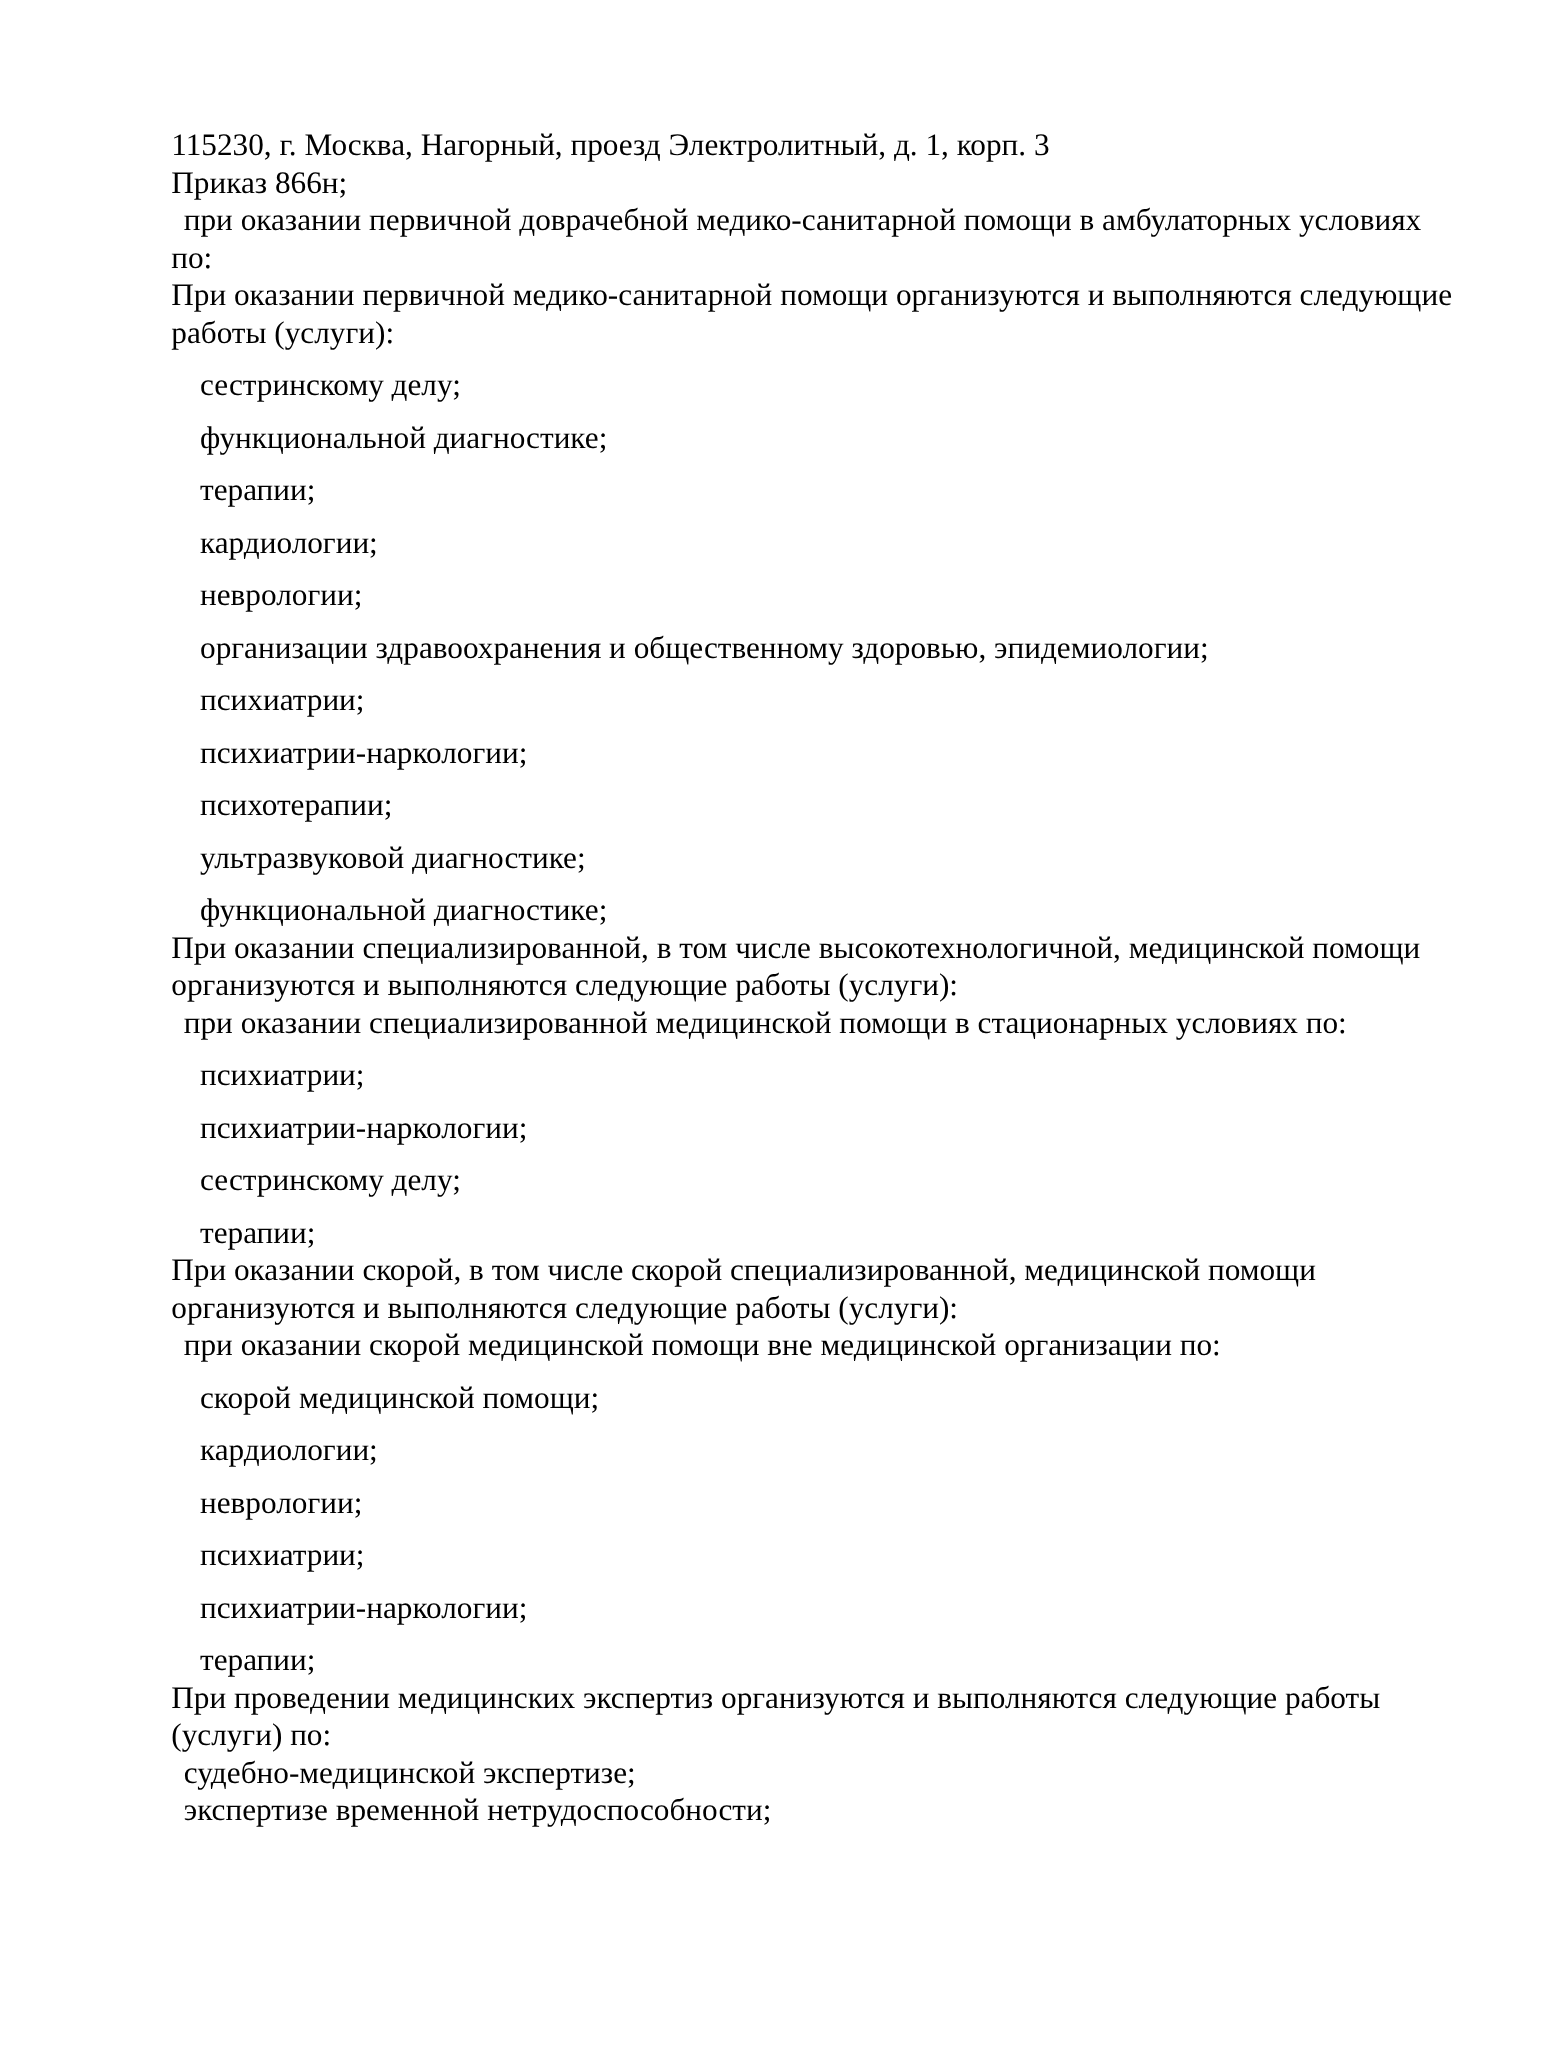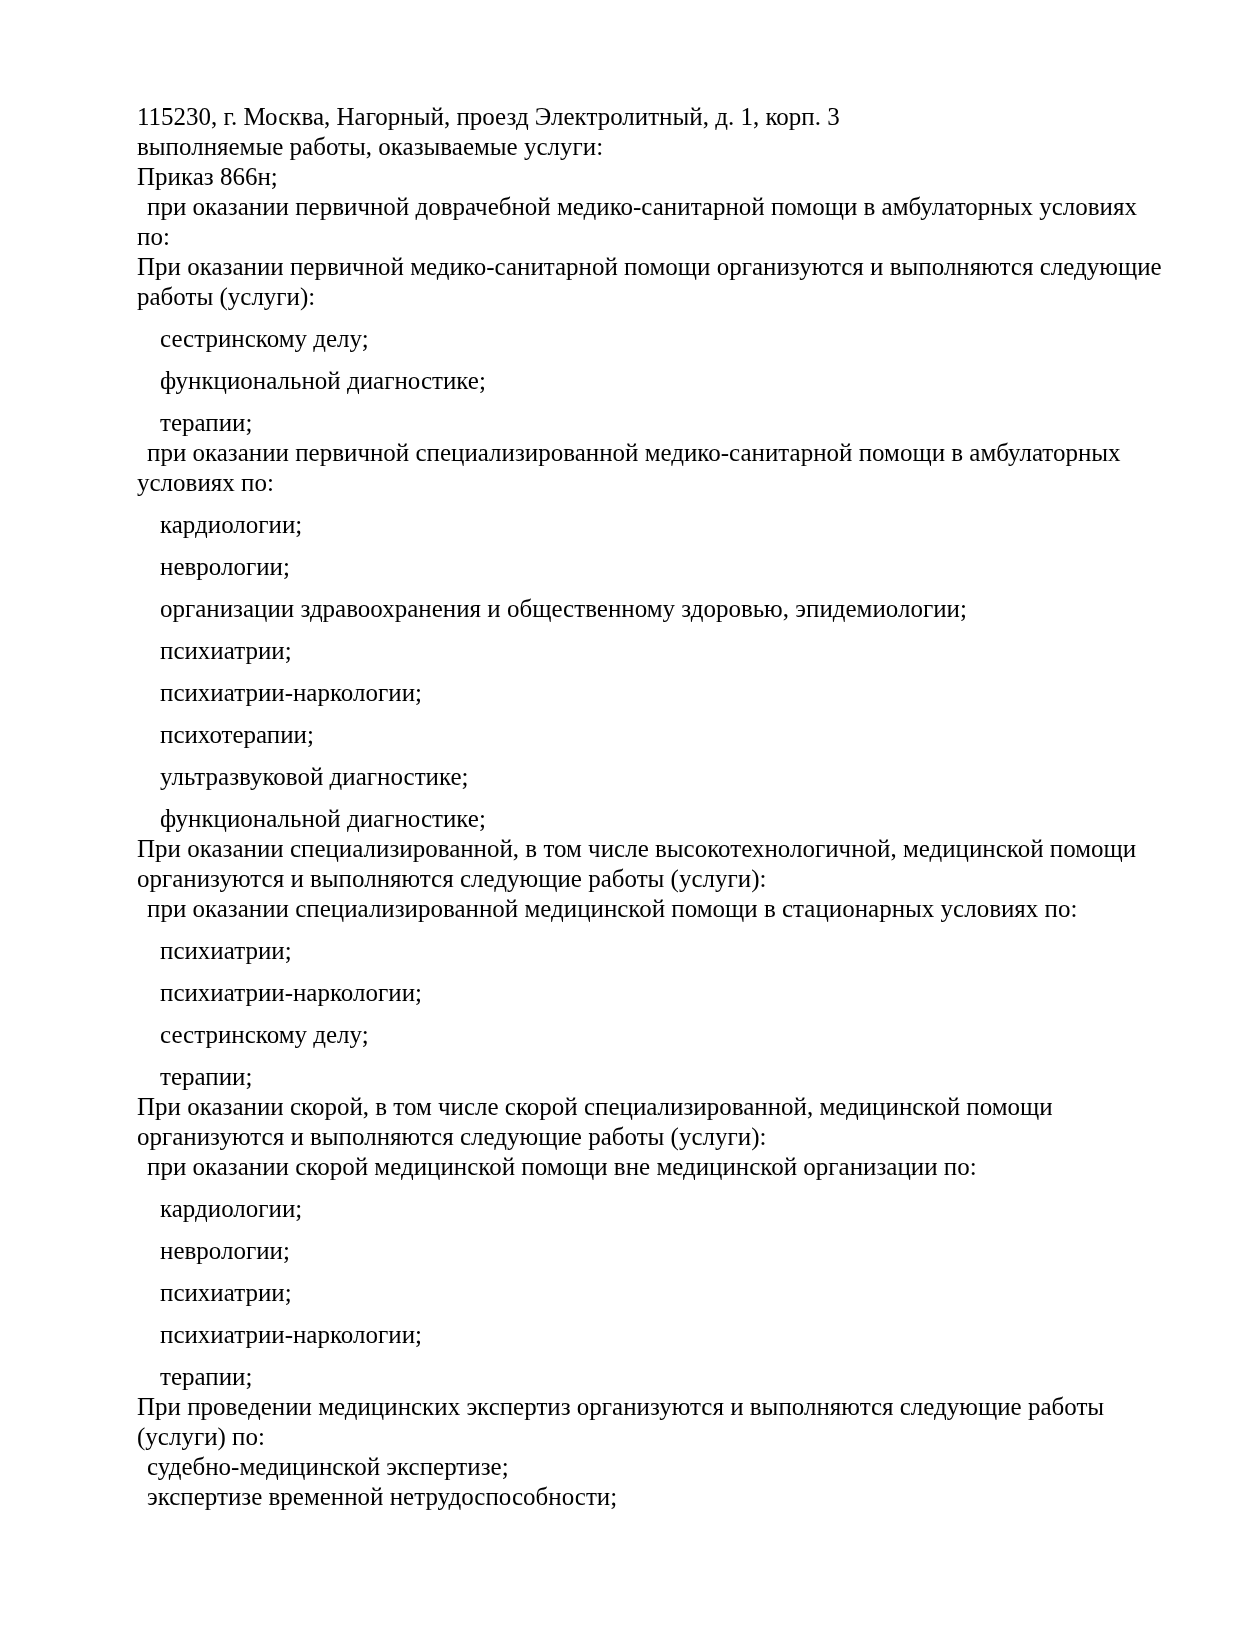--- a/index.html
+++ b/index.html
@@ -32,44 +32,43 @@
   }
   .doc-text p.indent-1 { text-indent: 10px; }
   .doc-text p.indent-2 { text-indent: 23px; margin-top: 12px; }
 </style>
 </head>
 <body>
 
 <div class="page">
   <div class="doc-text">
       <p class="line indent-0">115230, г. Москва, Нагорный, проезд Электролитный, д. 1, корп. 3</p>
-      <p class="line indent-0">выполняемые работы, оказываемые услуги:</p>
       <p class="line indent-0">Приказ 866н;</p>
       <p class="line indent-1">при оказании первичной доврачебной медико-санитарной помощи в амбулаторных условиях по:</p>
       <p class="line indent-0">При оказании первичной медико-санитарной помощи организуются и выполняются следующие работы (услуги):</p>
       <p class="line indent-2">сестринскому делу;</p>
       <p class="line indent-2">функциональной диагностике;</p>
       <p class="line indent-2">терапии;</p>
-      <p class="line indent-1">при оказании первичной специализированной медико-санитарной помощи в амбулаторных условиях по:</p>
       <p class="line indent-2">кардиологии;</p>
       <p class="line indent-2">неврологии;</p>
       <p class="line indent-2">организации здравоохранения и общественному здоровью, эпидемиологии;</p>
       <p class="line indent-2">психиатрии;</p>
       <p class="line indent-2">психиатрии-наркологии;</p>
       <p class="line indent-2">психотерапии;</p>
       <p class="line indent-2">ультразвуковой диагностике;</p>
       <p class="line indent-2">функциональной диагностике;</p>
       <p class="line indent-0">При оказании специализированной, в том числе высокотехнологичной, медицинской помощи организуются и выполняются следующие работы (услуги):</p>
       <p class="line indent-1">при оказании специализированной медицинской помощи в стационарных условиях по:</p>
       <p class="line indent-2">психиатрии;</p>
       <p class="line indent-2">психиатрии-наркологии;</p>
       <p class="line indent-2">сестринскому делу;</p>
       <p class="line indent-2">терапии;</p>
       <p class="line indent-0">При оказании скорой, в том числе скорой специализированной, медицинской помощи организуются и выполняются следующие работы (услуги):</p>
       <p class="line indent-1">при оказании скорой медицинской помощи вне медицинской организации по:</p>
+      <p class="line indent-2">скорой медицинской помощи;</p>
       <p class="line indent-2">кардиологии;</p>
       <p class="line indent-2">неврологии;</p>
       <p class="line indent-2">психиатрии;</p>
       <p class="line indent-2">психиатрии-наркологии;</p>
       <p class="line indent-2">терапии;</p>
       <p class="line indent-0">При проведении медицинских экспертиз организуются и выполняются следующие работы (услуги) по:</p>
       <p class="line indent-1">судебно-медицинской экспертизе;</p>
       <p class="line indent-1">экспертизе временной нетрудоспособности;</p>
     </div>
 </div>

